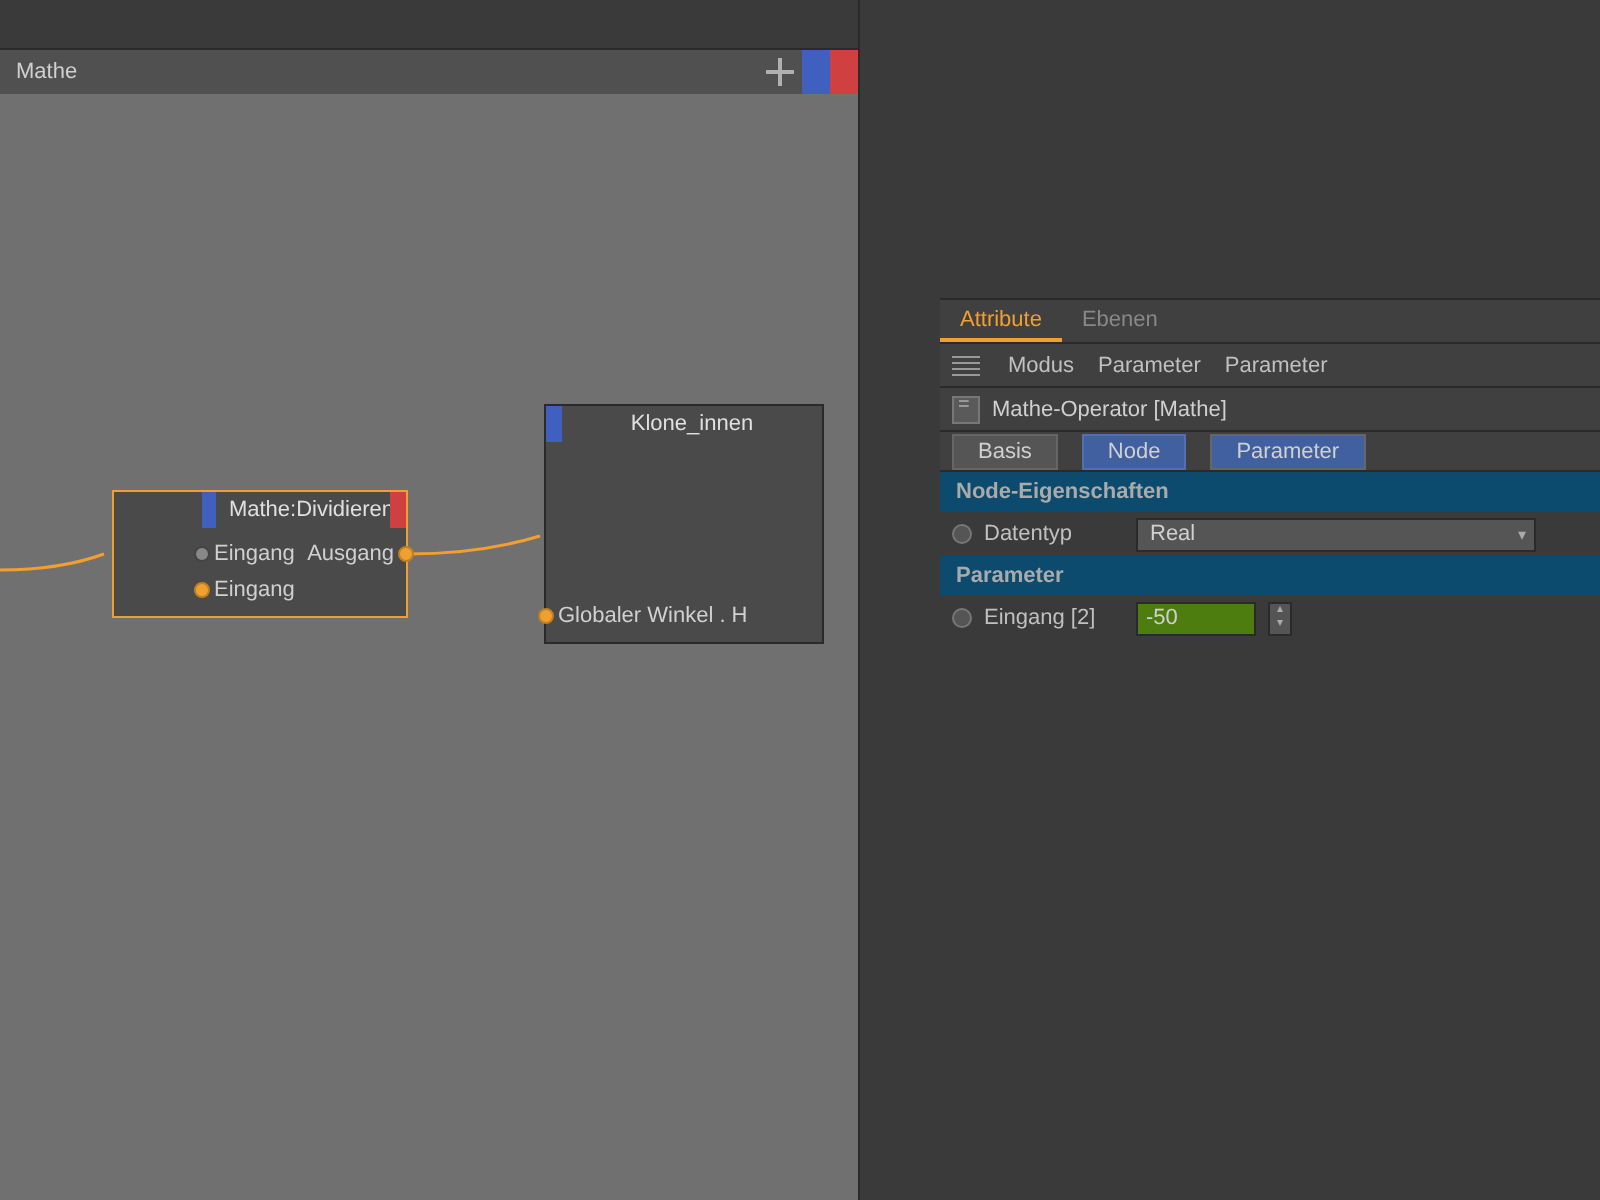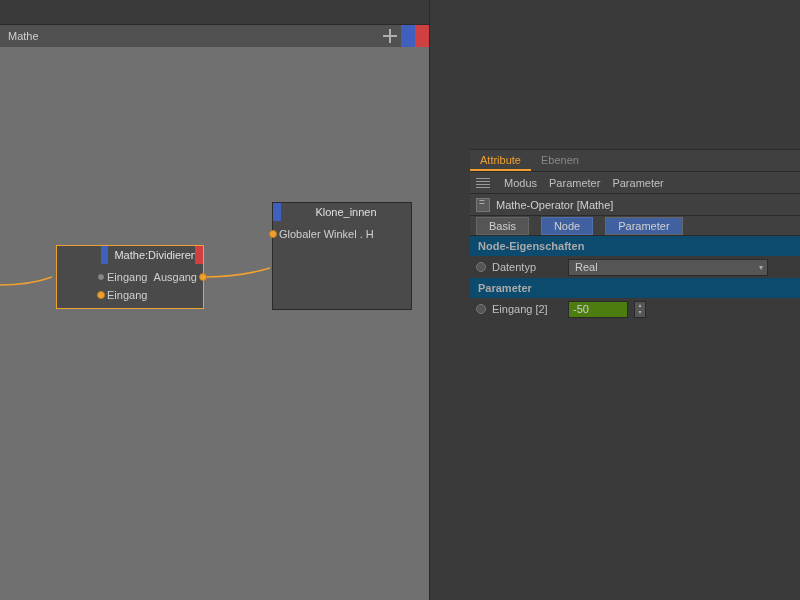--- a/index.html
+++ b/index.html
@@ -31,22 +31,22 @@
     .node-body { padding: 4px 6px; position: relative; }
     .port-row { display: flex; align-items: center; height: 18px; position: relative; }
     .port-dot { width: 8px; height: 8px; border-radius: 50%; background: #888; border: 1px solid #444; position: absolute; }
     .port-dot.input { left: -10px; }
     .port-dot.output { right: -10px; }
     .port-dot.connected { background: #f0a030; border-color: #c08020; }
     .port-label { color: #d0d0d0; }
     .port-label.right { margin-left: auto; }
     
     .node-math { left: 56px; top: 198px; width: 148px; }
-    .node-klone { left: 272px; top: 155px; width: 140px; height: 108px; }
-    .node-klone .node-body { display: flex; align-items: flex-start; height: calc(100% - 18px); }
+    .node-klone { left: 272px; top: 155px; width: 140px; height: 120px; }
+    .node-klone .node-body { display: flex; align-items: flex-end; height: calc(100% - 18px); }
     
     
     .wire { position: absolute; pointer-events: none; }
     .wire path { stroke: #f0a030; stroke-width: 1.5; fill: none; }
     
     
     .right-side { flex: 1; display: flex; flex-direction: column; background: #3a3a3a; padding-left: 40px; }
     .preview-area { height: 150px; background: #3a3a3a; border-bottom: 1px solid #2a2a2a; }
     
     

